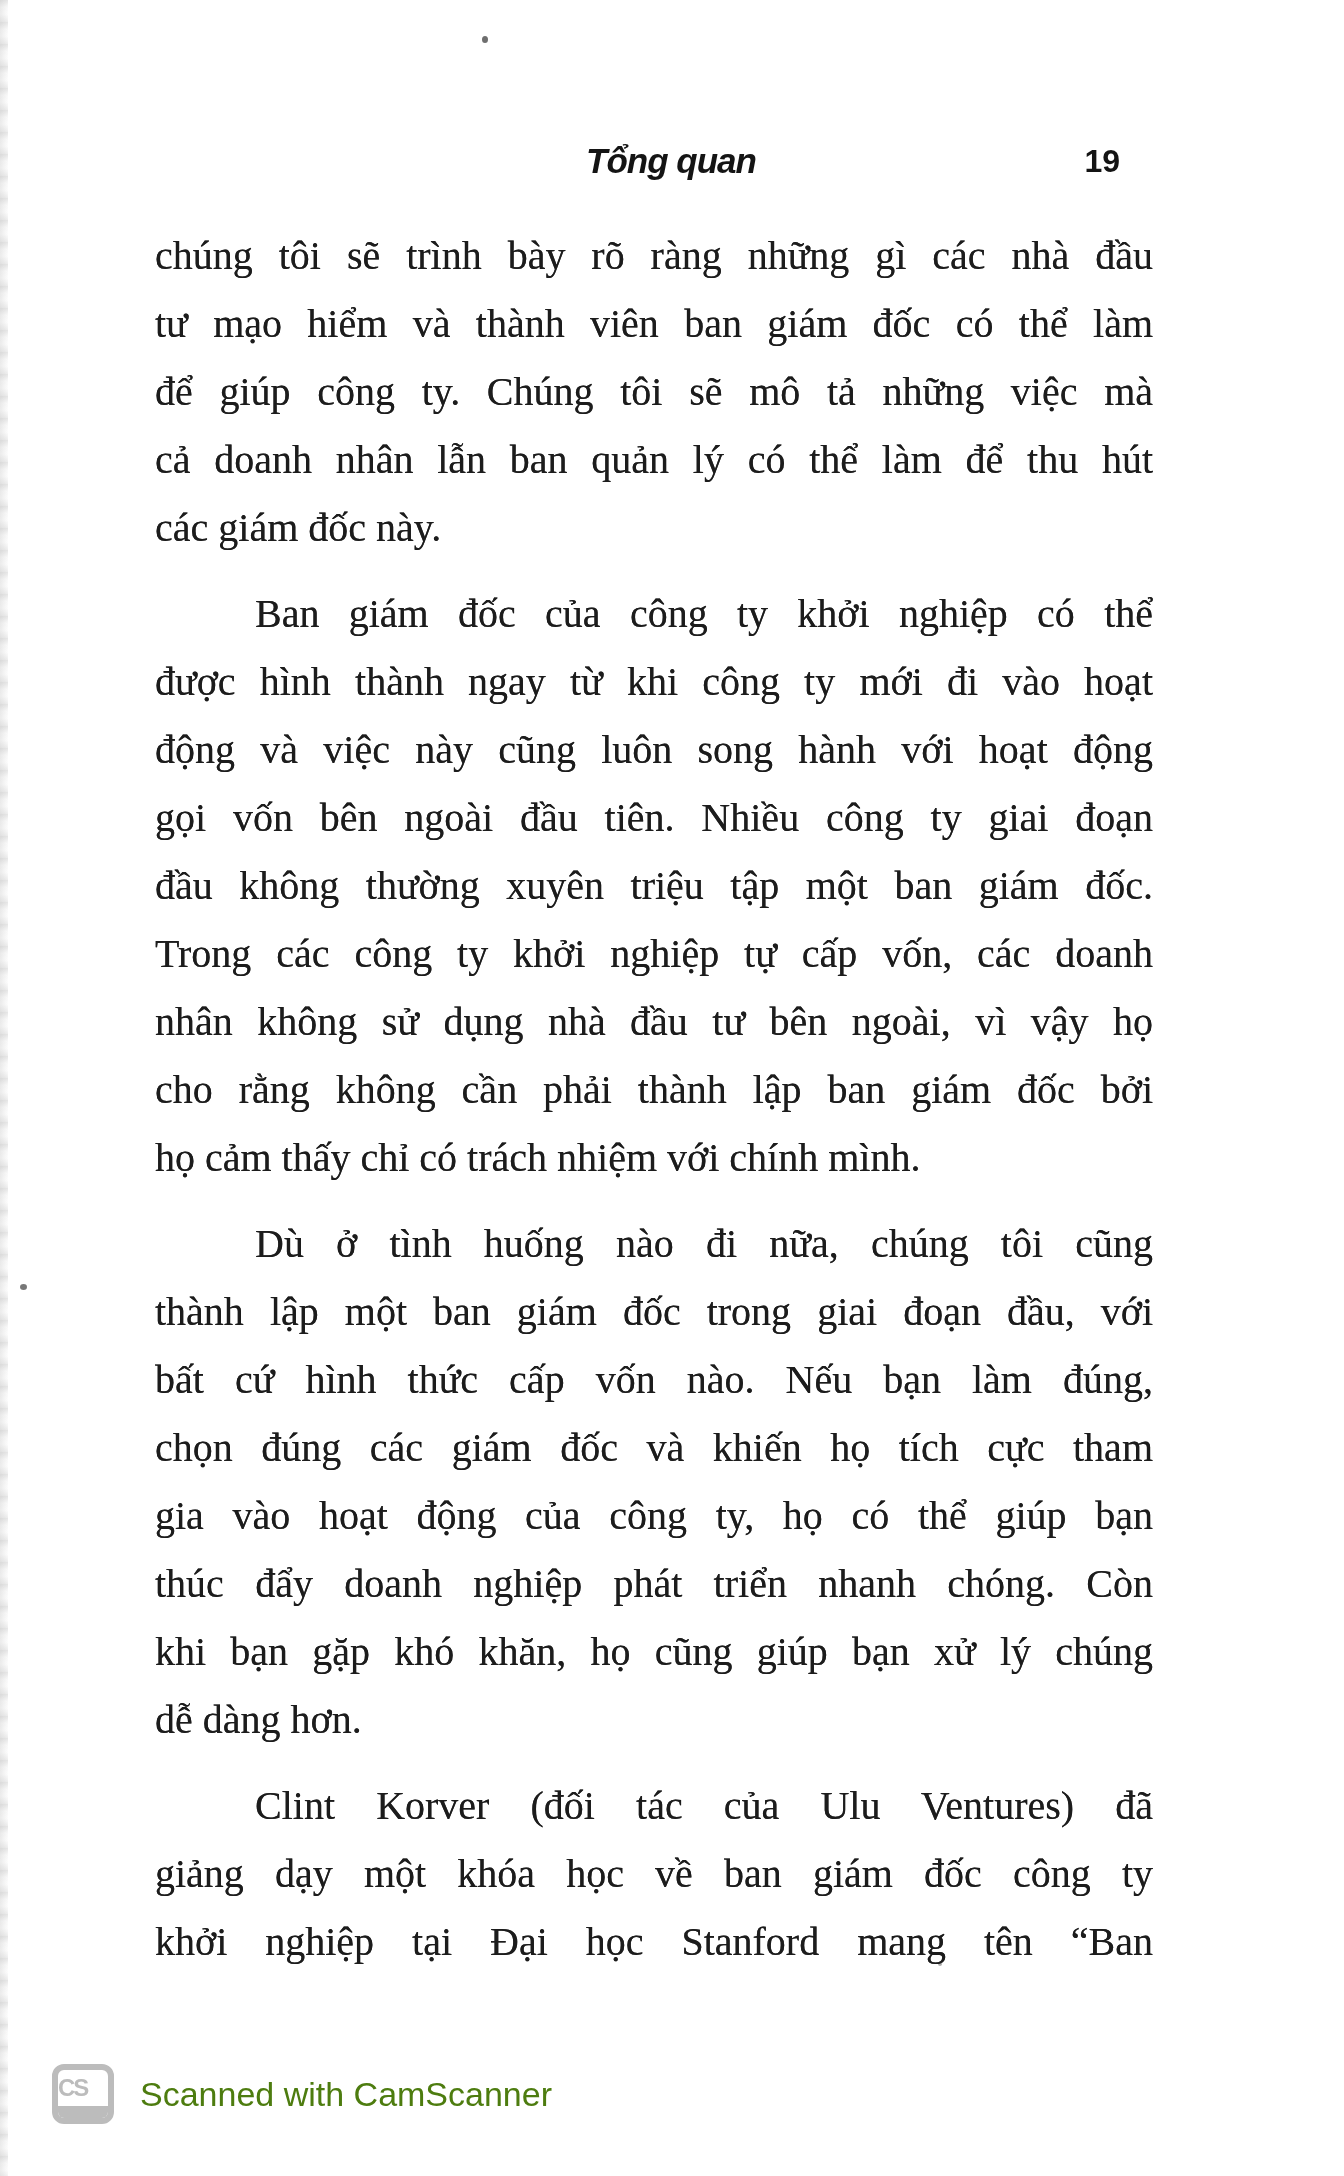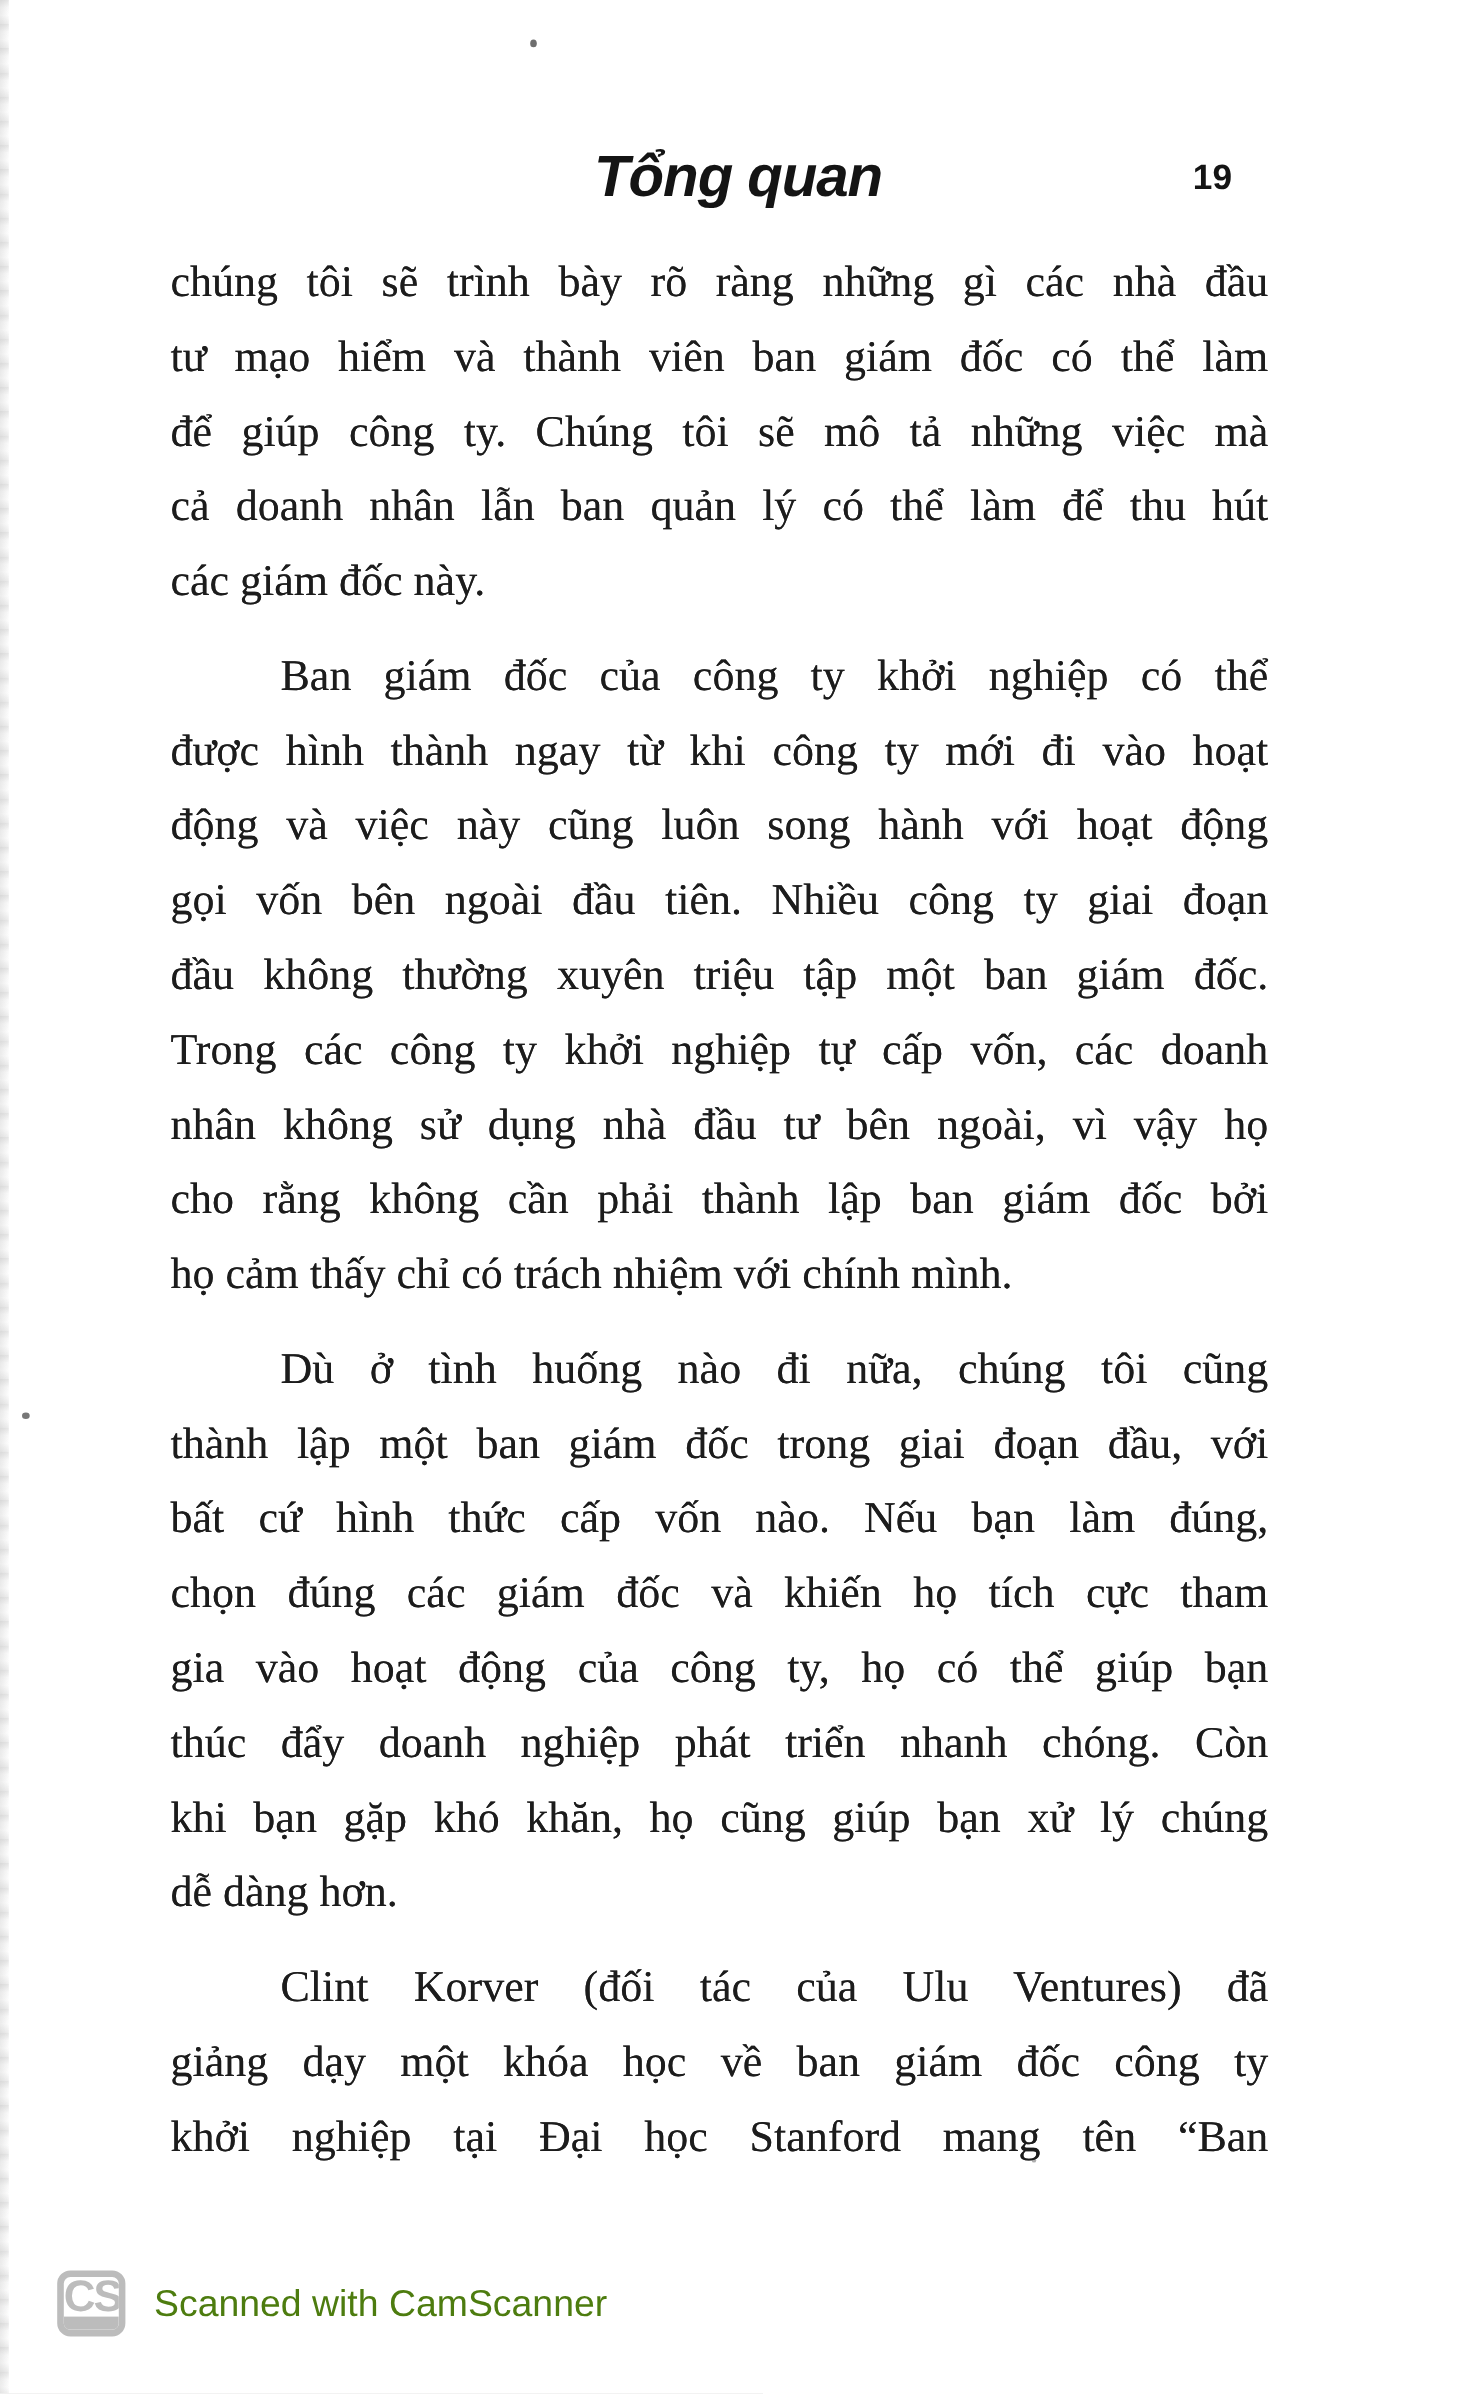--- a/index.html
+++ b/index.html
@@ -36,21 +36,21 @@
     left: 172px; top: 130px;
     width: 998px; height: 62px;
   }
   .running-title {
     position: absolute;
     left: 50%; top: 0;
     transform: translateX(-50%);
     font-family: "Liberation Sans", sans-serif;
     font-style: italic;
     font-weight: bold;
-    font-size: 53px;
+    font-size: 35px;
     line-height: 62px;
     letter-spacing: -1px;
     color: #141414;
     white-space: nowrap;
   }
   .page-number {
     position: absolute;
     right: 50px; top: 0;
     font-family: "Liberation Sans", sans-serif;
     font-weight: bold;
@@ -89,21 +89,21 @@
     width: 50px; height: 48px;
     background: #ffffff;
     border: 6px solid #bcbcbc;
     border-radius: 12px;
     overflow: hidden;
     flex: 0 0 auto;
   }
   .cs-letters {
     font-family: "Liberation Sans", sans-serif;
     font-weight: bold;
-    font-size: 40px;
+    font-size: 24px;
     line-height: 36px;
     letter-spacing: -2px;
     text-align: left;
     color: #bcbcbc;
   }
   .cs-bar {
     position: absolute;
     left: 0; right: 0; bottom: 0;
     height: 12px;
     background: #bcbcbc;

